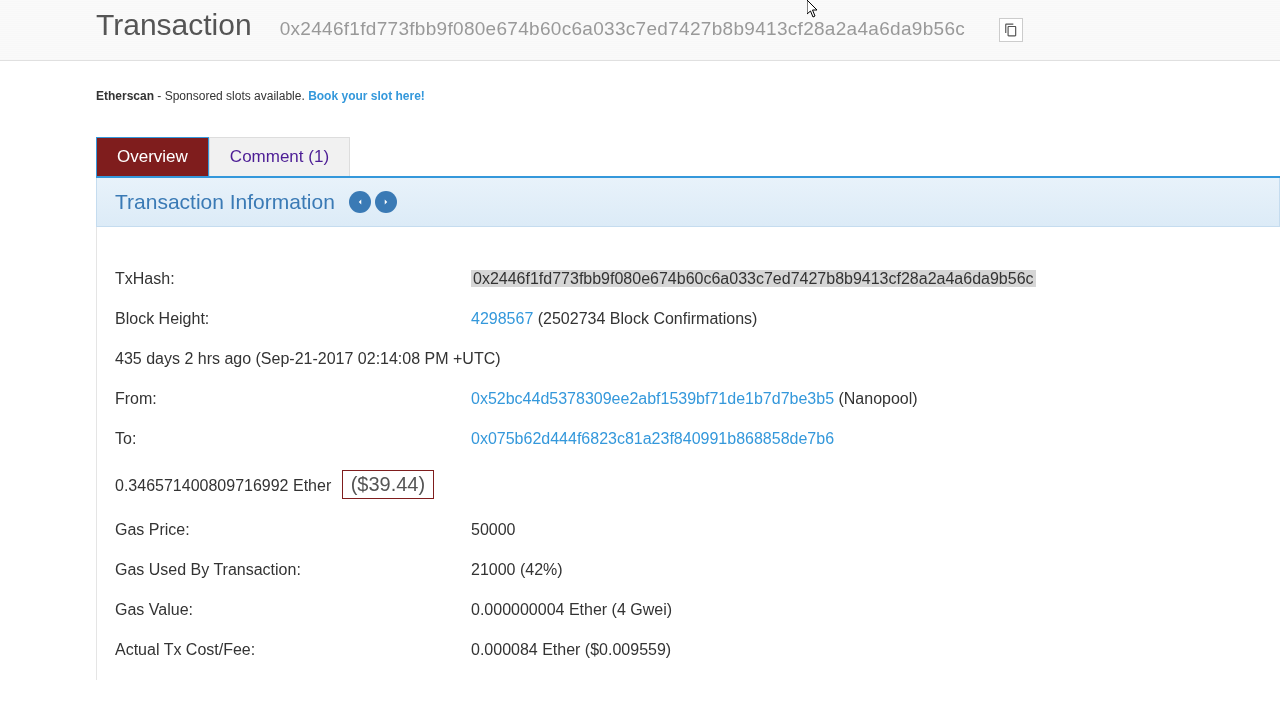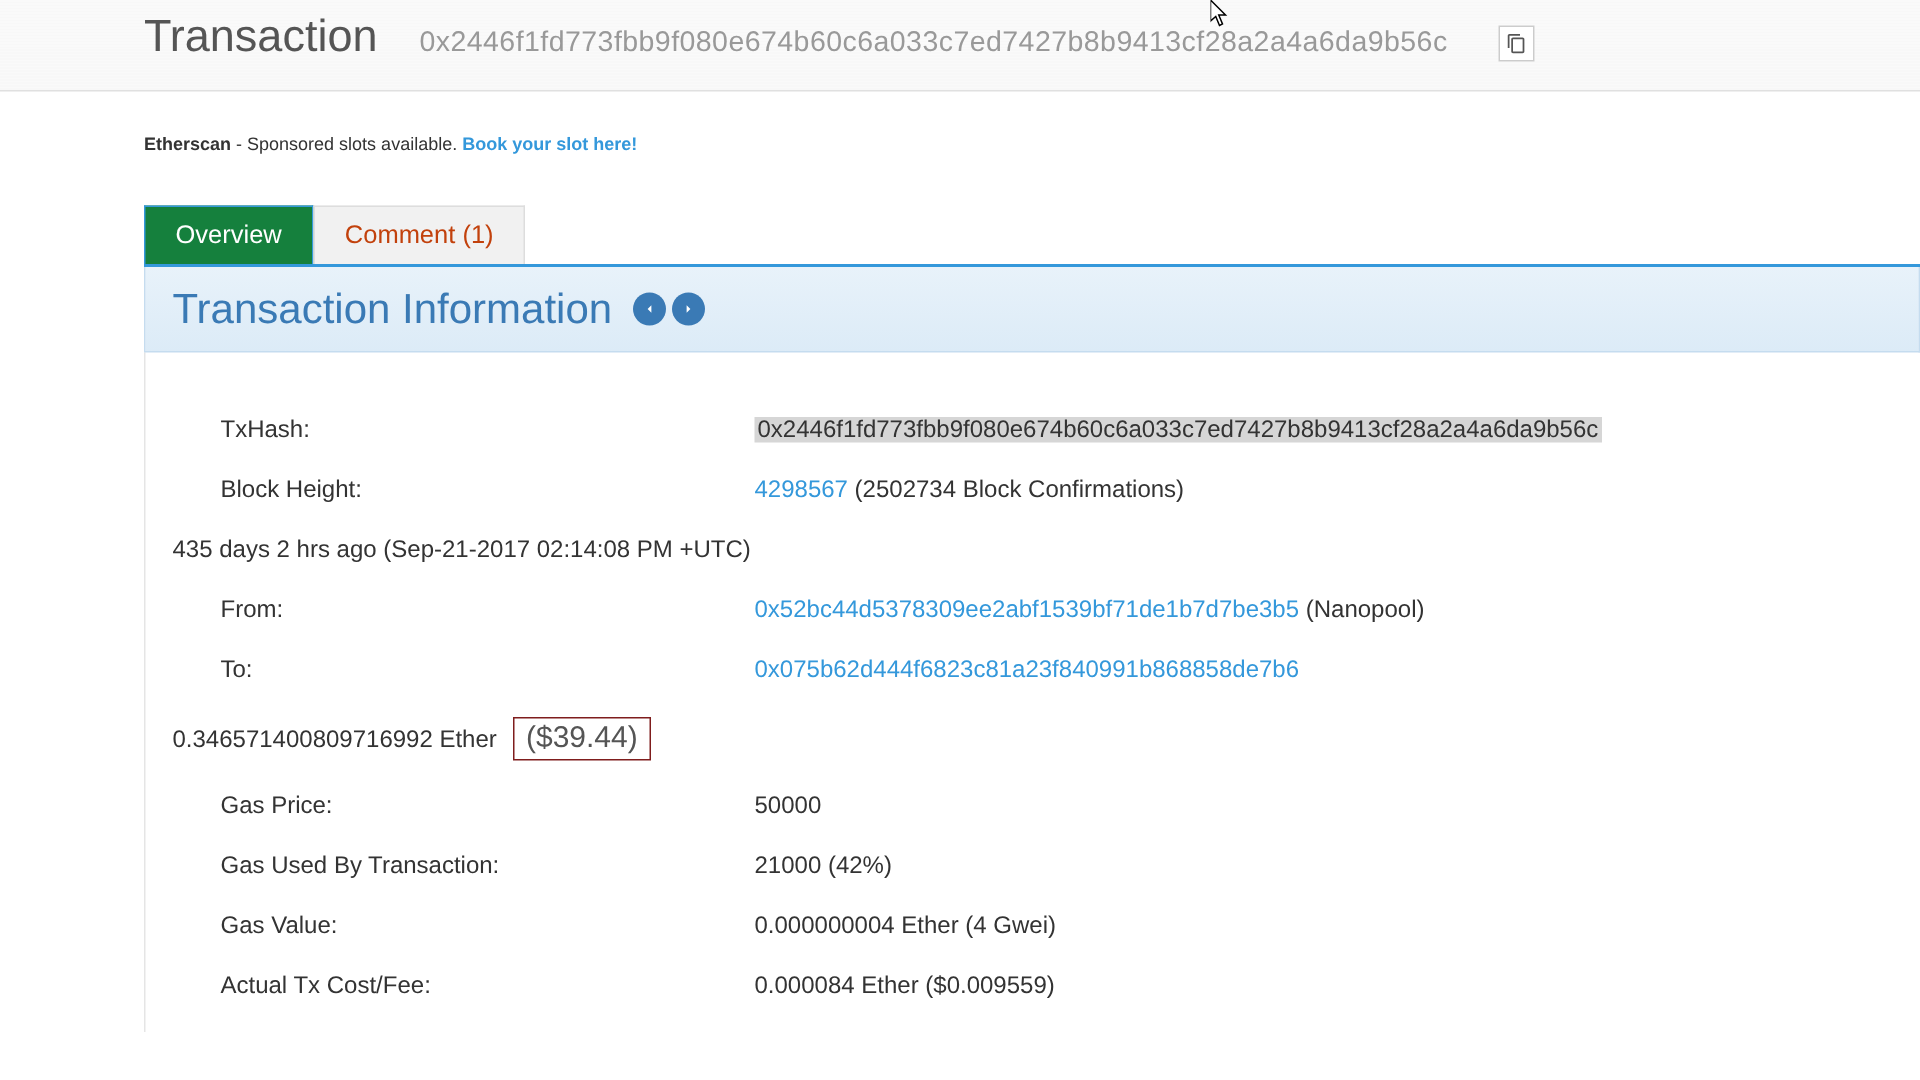--- a/index.html
+++ b/index.html
@@ -58,39 +58,39 @@
     display: flex;
     border-bottom: 2px solid #3498db;
   }
   .tab {
     padding: 9px 20px;
     font-size: 17px;
     cursor: pointer;
     border: 1px solid #ddd;
     border-bottom: none;
     background: #f1f1f1;
-    color: #c2410c;
+    color: #4c1d95;
     margin-right: 0;
   }
   .tab.active {
-    background: #15803d;
+    background: #7f1d1d;
     color: #fff;
     border-color: #3498db;
   }
   .panel-header {
     background: linear-gradient(#e8f2fa, #dcebf7);
     border: 1px solid #c5dcef;
     border-top: none;
     padding: 12px 18px;
     display: flex;
     align-items: center;
     gap: 14px;
   }
   .panel-header-title {
-    font-size: 28px;
+    font-size: 21px;
     color: #3a7ab5;
     font-weight: 400;
   }
   .nav-circle {
     width: 22px;
     height: 22px;
     border-radius: 50%;
     background: #3a7ab5;
     display: inline-flex;
     align-items: center;
@@ -105,21 +105,20 @@
   }
   .row {
     display: flex;
     padding: 11px 0;
     font-size: 16px;
     color: #333;
   }
   .row-label {
     width: 356px;
     flex-shrink: 0;
-    margin-left: 32px;
   }
   .row-value { color: #333; }
   .highlight {
     background: #d6d6d6;
     padding: 0 2px;
   }
   .link { color: #3498db; text-decoration: none; }
   .usd-box {
     display: inline-block;
     border: 1px solid #7f1d1d;

